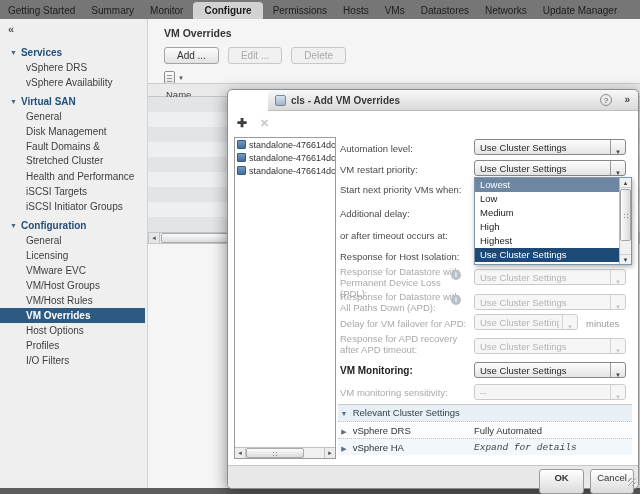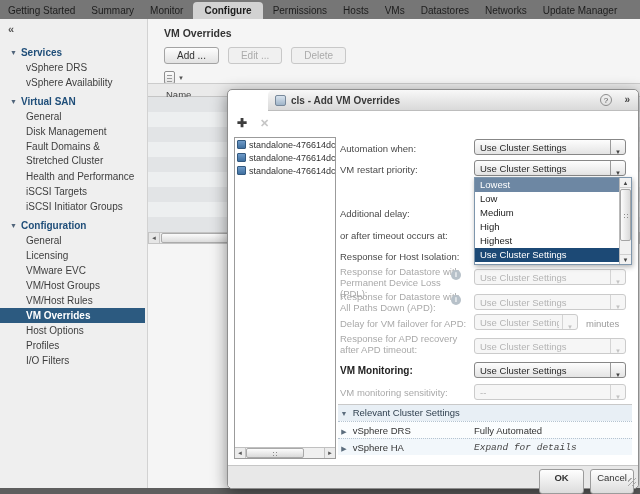--- a/index.html
+++ b/index.html
@@ -208,22 +208,23 @@
       </div>
       <div class="vm-hscroll">
         <span class="sb-arrow">◄</span>
         <span class="sb-arrow right">►</span>
         <span class="vm-hthumb">
             <span class="grip-dots"></span>
           </span>
       </div>
     </div>
 
-    <div class="flabel" style="top:53px">Automation when:</div>
+    <div class="flabel" style="top:53px">Automation level:</div>
     <div class="flabel" style="top:74px">VM restart priority:</div>
+    <div class="flabel" style="top:94px">Start next priority VMs when:</div>
     <div class="flabel" style="top:118px">Additional delay:</div>
     <div class="flabel" style="top:140px">or after timeout occurs at:</div>
     <div class="flabel" style="top:161px">Response for Host Isolation:</div>
     <div class="flabel dim" style="top:176px">Response for Datastore with Permanent Device Loss (PDL):</div>
     <span class="info-ic" style="top:180px">i</span>
     <div class="flabel dim" style="top:201px">Response for Datastore with All Paths Down (APD):</div>
     <span class="info-ic" style="top:205px">i</span>
     <div class="flabel dim" style="top:228px">Delay for VM failover for APD:</div>
     <div class="flabel dim" style="top:243px">Response for APD recovery after APD timeout:</div>
     <div class="flabel bold" style="top:275px">VM Monitoring:</div>

